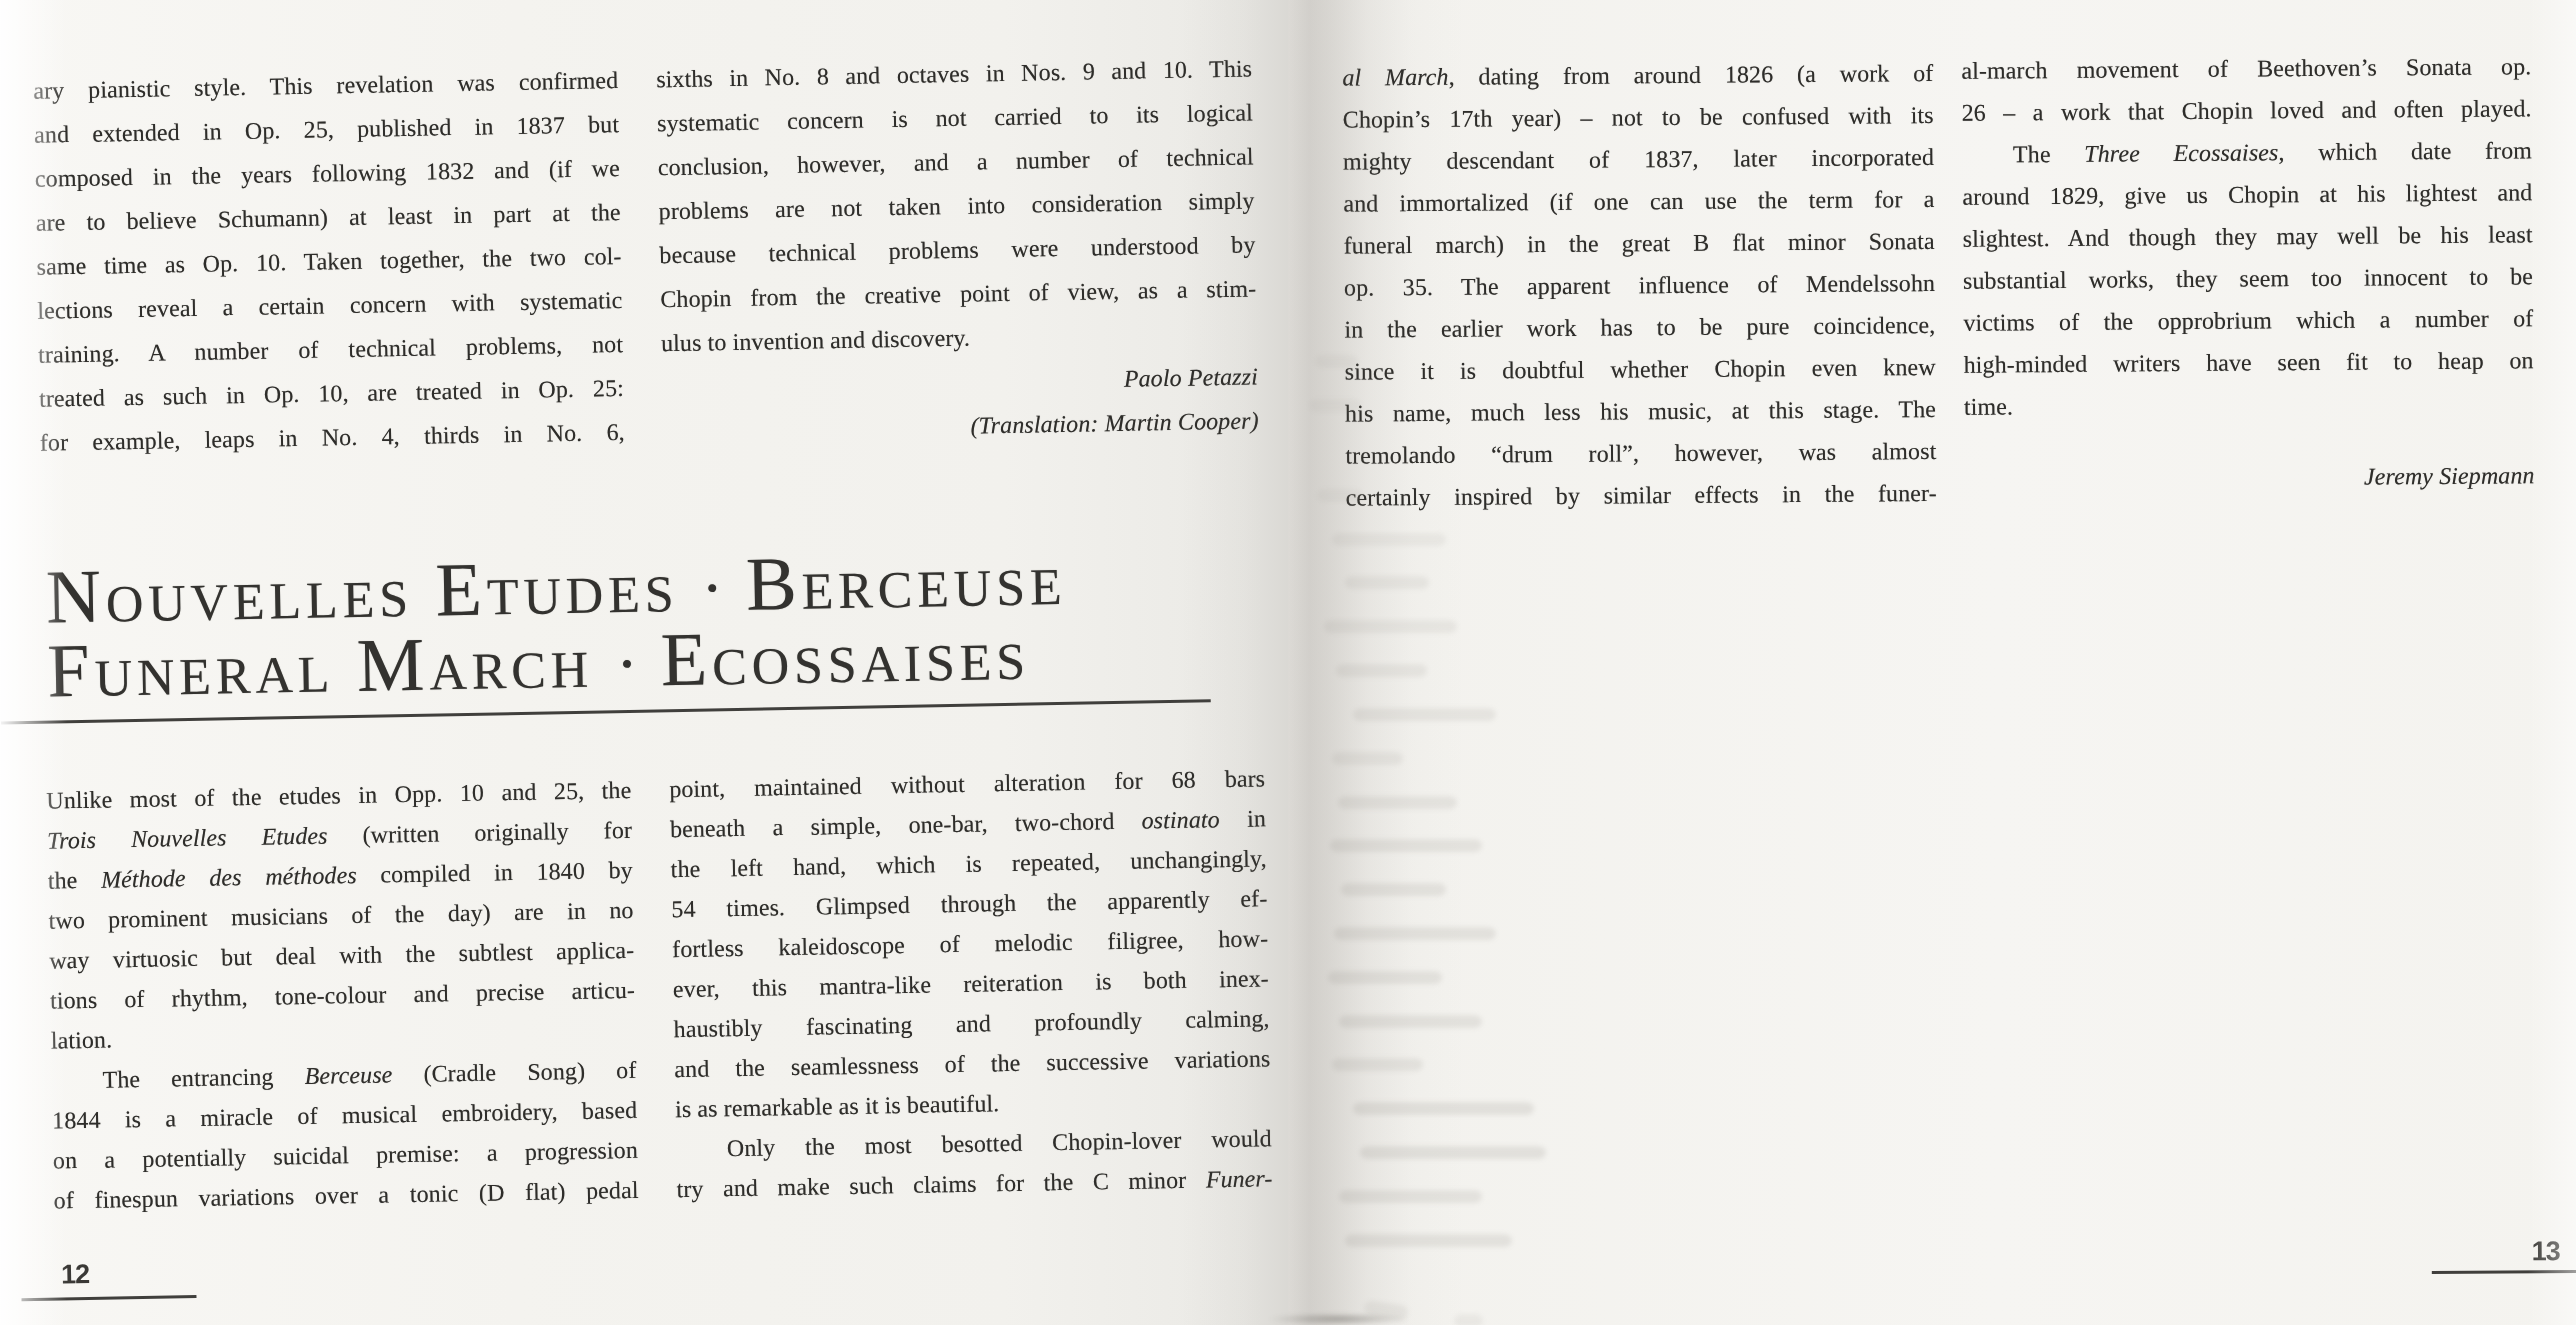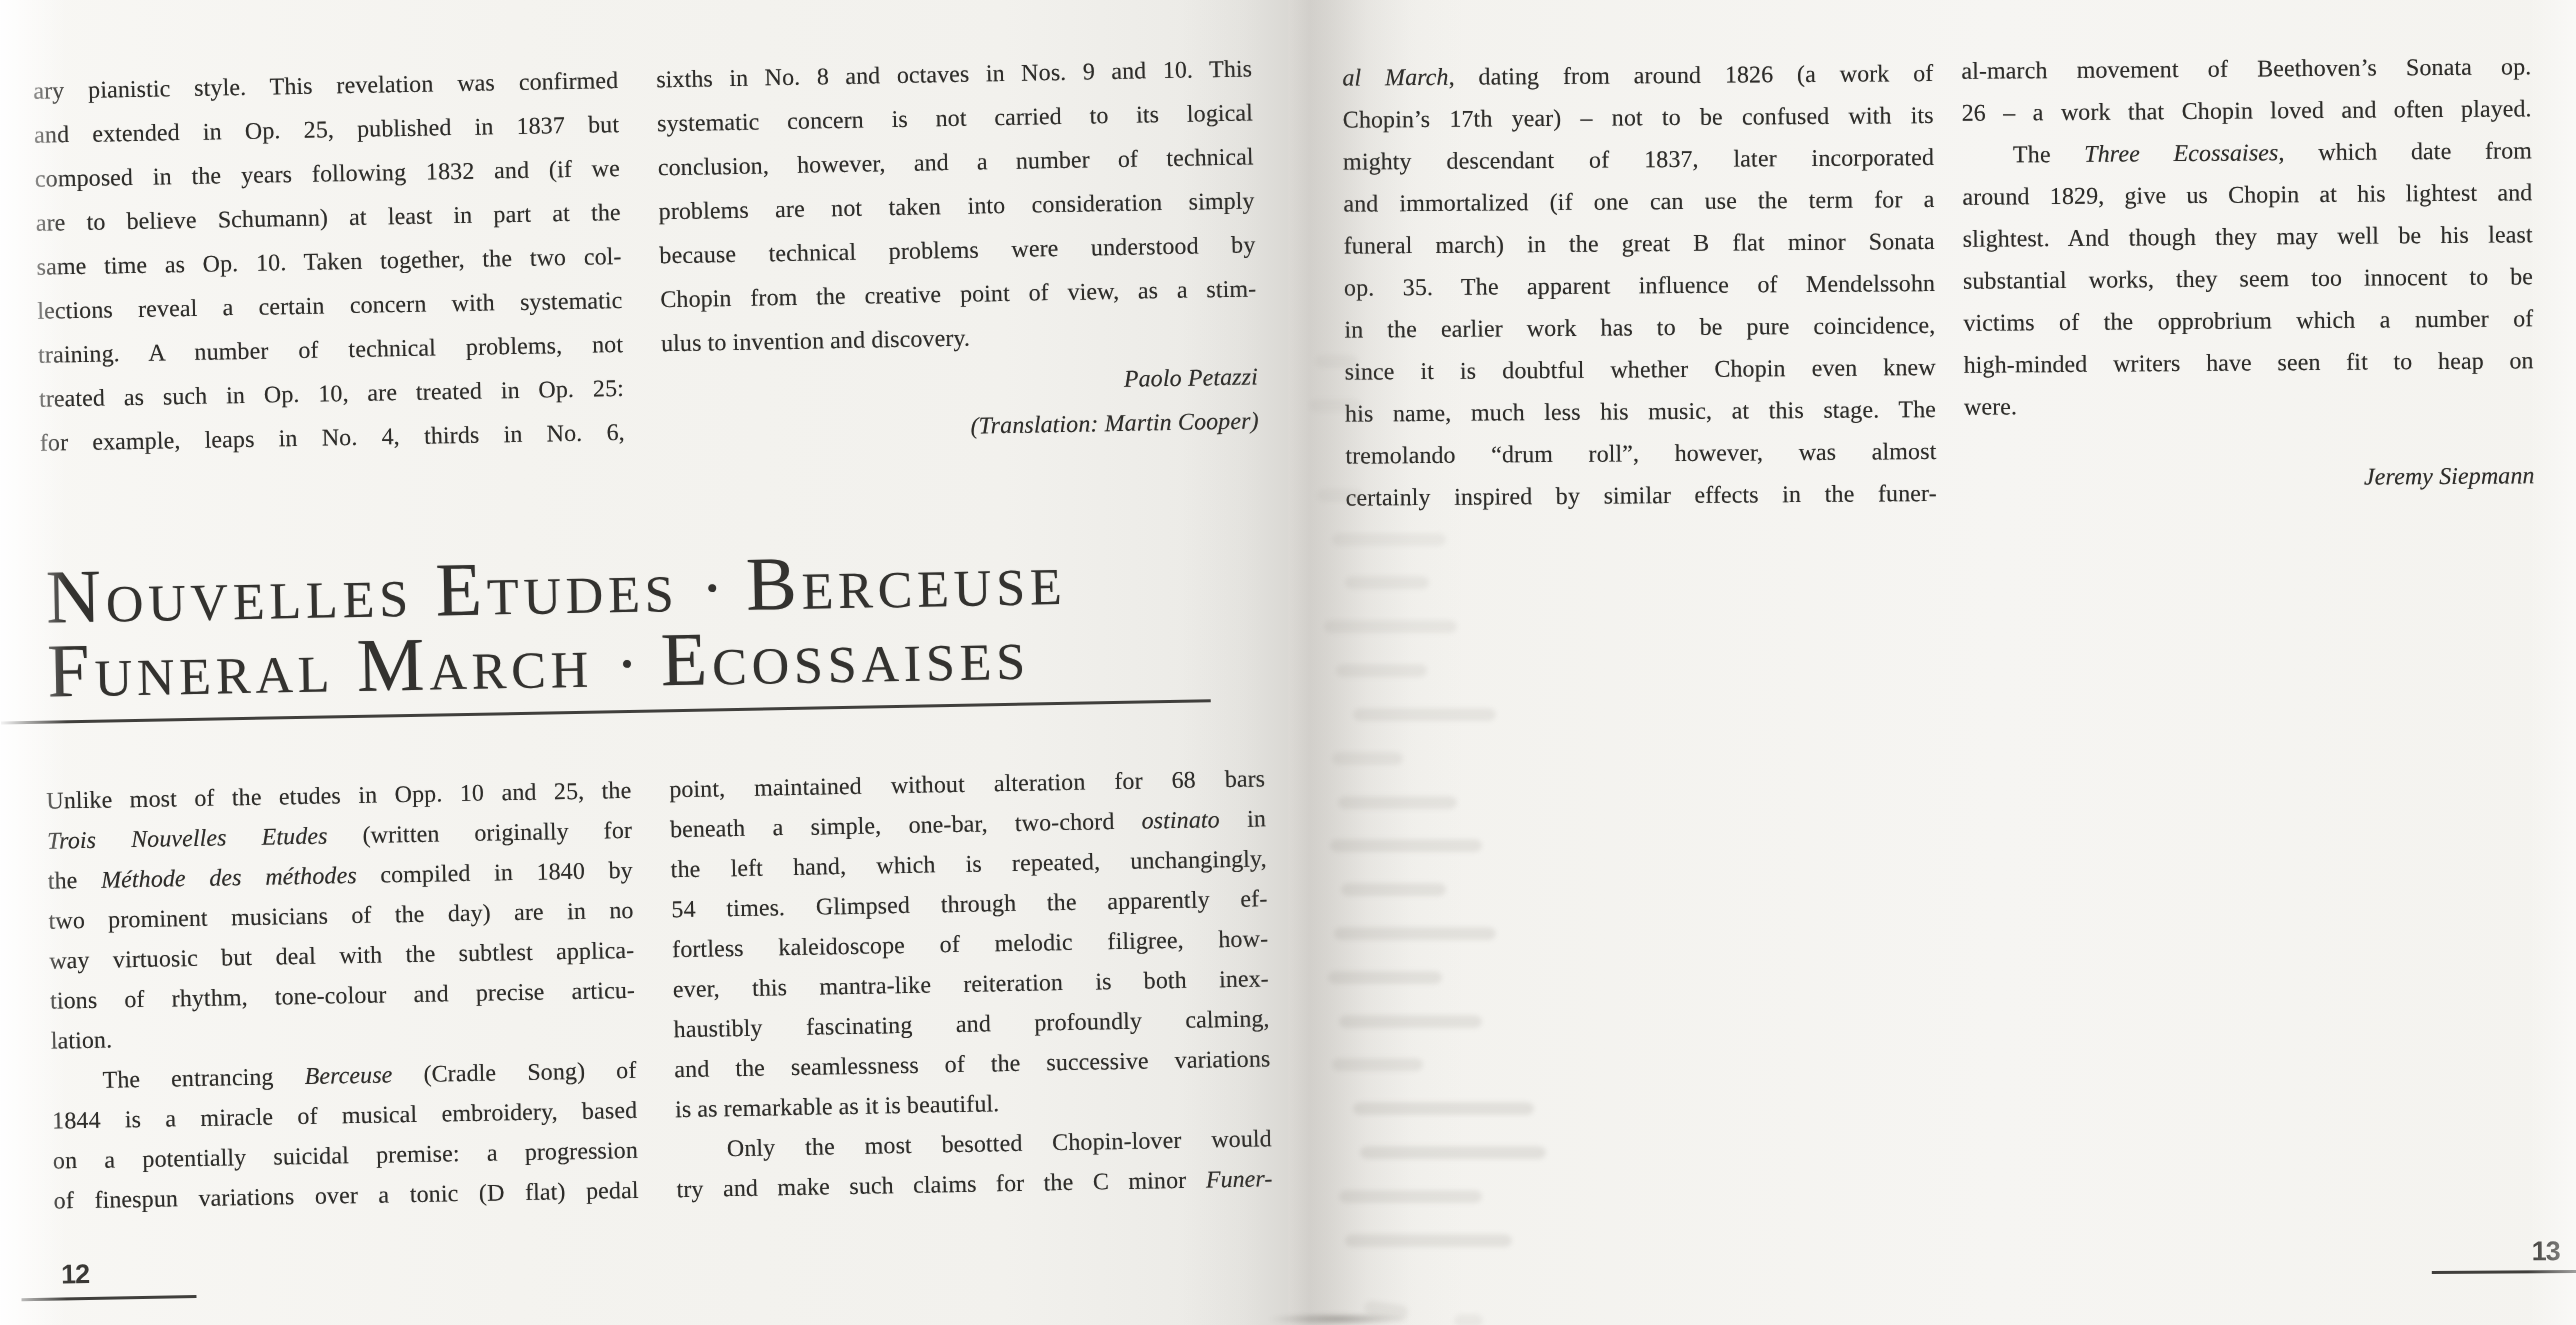--- a/index.html
+++ b/index.html
@@ -167,21 +167,21 @@
 
       <div class="col lh-c" style="left:678px; top:50px; width:570px;">
           <div class="bl j"><span>al-march movement of Beethoven’s Sonata op.</span></div>
           <div class="bl j"><span>26 – a work that Chopin loved and often played.</span></div>
           <div class="bl j ind"><span>The </span><span class="it">Three Ecossaises</span><span>, which date from</span></div>
           <div class="bl j"><span>around 1829, give us Chopin at his lightest and</span></div>
           <div class="bl j"><span>slightest. And though they may well be his least</span></div>
           <div class="bl j"><span>substantial works, they seem too innocent to be</span></div>
           <div class="bl j"><span>victims of the opprobrium which a number of</span></div>
           <div class="bl j"><span>high-minded writers have seen fit to heap on</span></div>
-          <div class="bl l"><span>were.</span></div>
+          <div class="bl l"><span>time.</span></div>
           <div class="bl r" style="margin-top: 30.5px;"><span class="it">Jeremy Siepmann</span></div>
         </div>
 
       <div class="folio folio-right">13</div>
       <div class="rule folio-rule-right"></div>
     </div>
   </div>
 
   <div class="gutter"></div>
   <div class="edge-left"></div>

